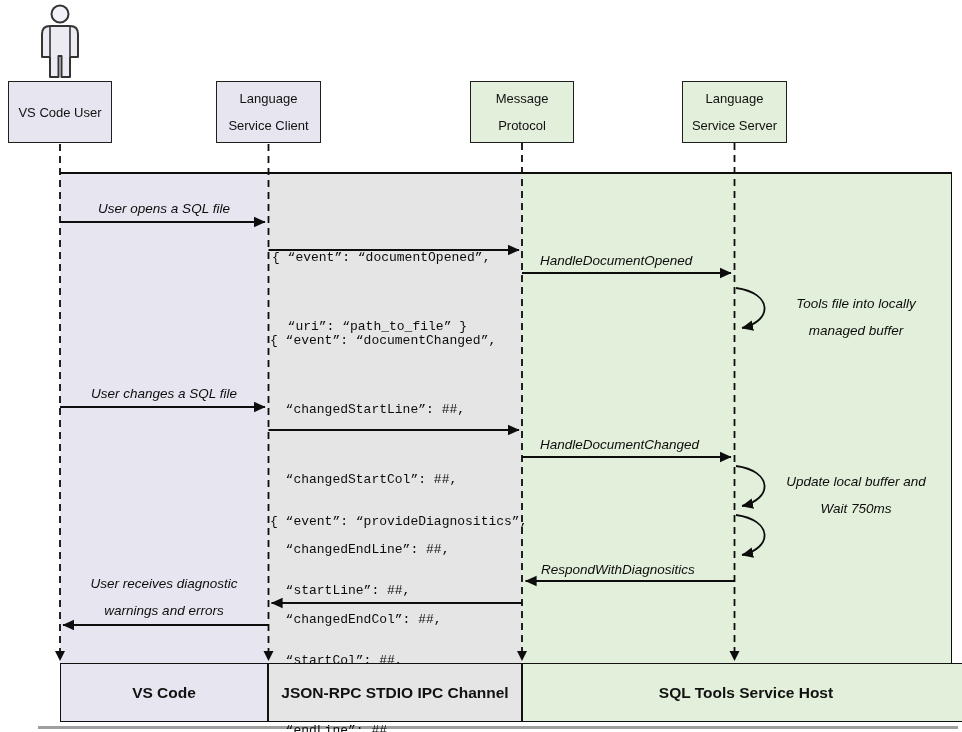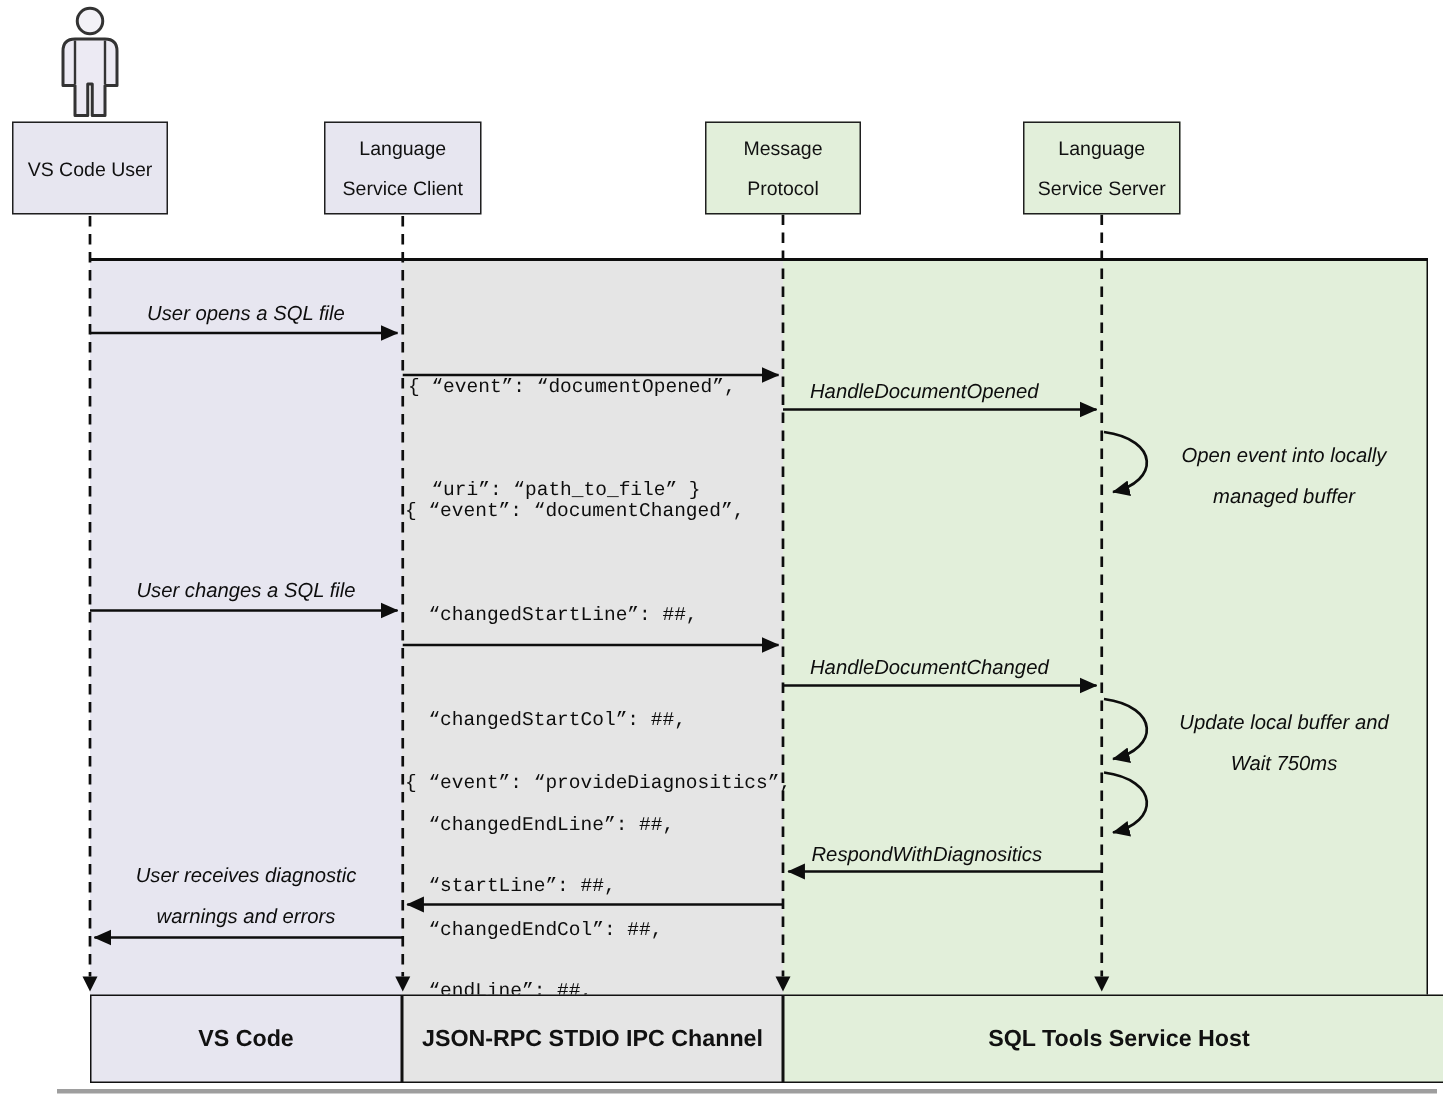--- a/index.html
+++ b/index.html
@@ -87,21 +87,21 @@
     <div>Protocol</div>
   </div>
   <div class="hbox green" style="left:682px;width:105px;">
     <div>Language</div>
     <div>Service Server</div>
   </div>
 
   <div class="ilabel center" style="left:60px;width:208px;top:201px;">User opens a SQL file</div>
   <div class="ilabel" style="left:540px;top:253px;">HandleDocumentOpened</div>
   <div class="ilabel note" style="left:770px;width:172px;top:290px;">
-    <div>Open event into locally</div>
+    <div>Tools file into locally</div>
     <div>managed buffer</div>
   </div>
   <div class="ilabel center" style="left:60px;width:208px;top:386px;">User changes a SQL file</div>
   <div class="ilabel" style="left:540px;top:437px;">HandleDocumentChanged</div>
   <div class="ilabel note" style="left:770px;width:172px;top:468px;">
     <div>Update local buffer and</div>
     <div>Wait 750ms</div>
   </div>
   <div class="ilabel" style="left:541px;top:562px;">RespondWithDiagnositics</div>
   <div class="ilabel note" style="left:60px;width:208px;top:570px;">
@@ -117,20 +117,21 @@
     <div>{ “event”: “documentChanged”,</div>
     <div>  “changedStartLine”: ##,</div>
     <div>  “changedStartCol”: ##,</div>
     <div>  “changedEndLine”: ##,</div>
     <div>  “changedEndCol”: ##,</div>
     <div>  “changedText”: “changed txt” }</div>
   </div>
   <div class="mono" style="left:270px;top:463px;">
     <div>{ “event”: “provideDiagnositics”,</div>
     <div>  “startLine”: ##,</div>
+    <div>  “startCol”: ##,</div>
     <div>  “endLine”: ##,</div>
     
     
   </div>
 
   <div class="fbox lavender" style="left:60px;width:208px;">
     <div>VS Code</div>
   </div>
   <div class="fbox peach" style="left:268px;width:254px;">
     <div>JSON-RPC STDIO IPC Channel</div>

